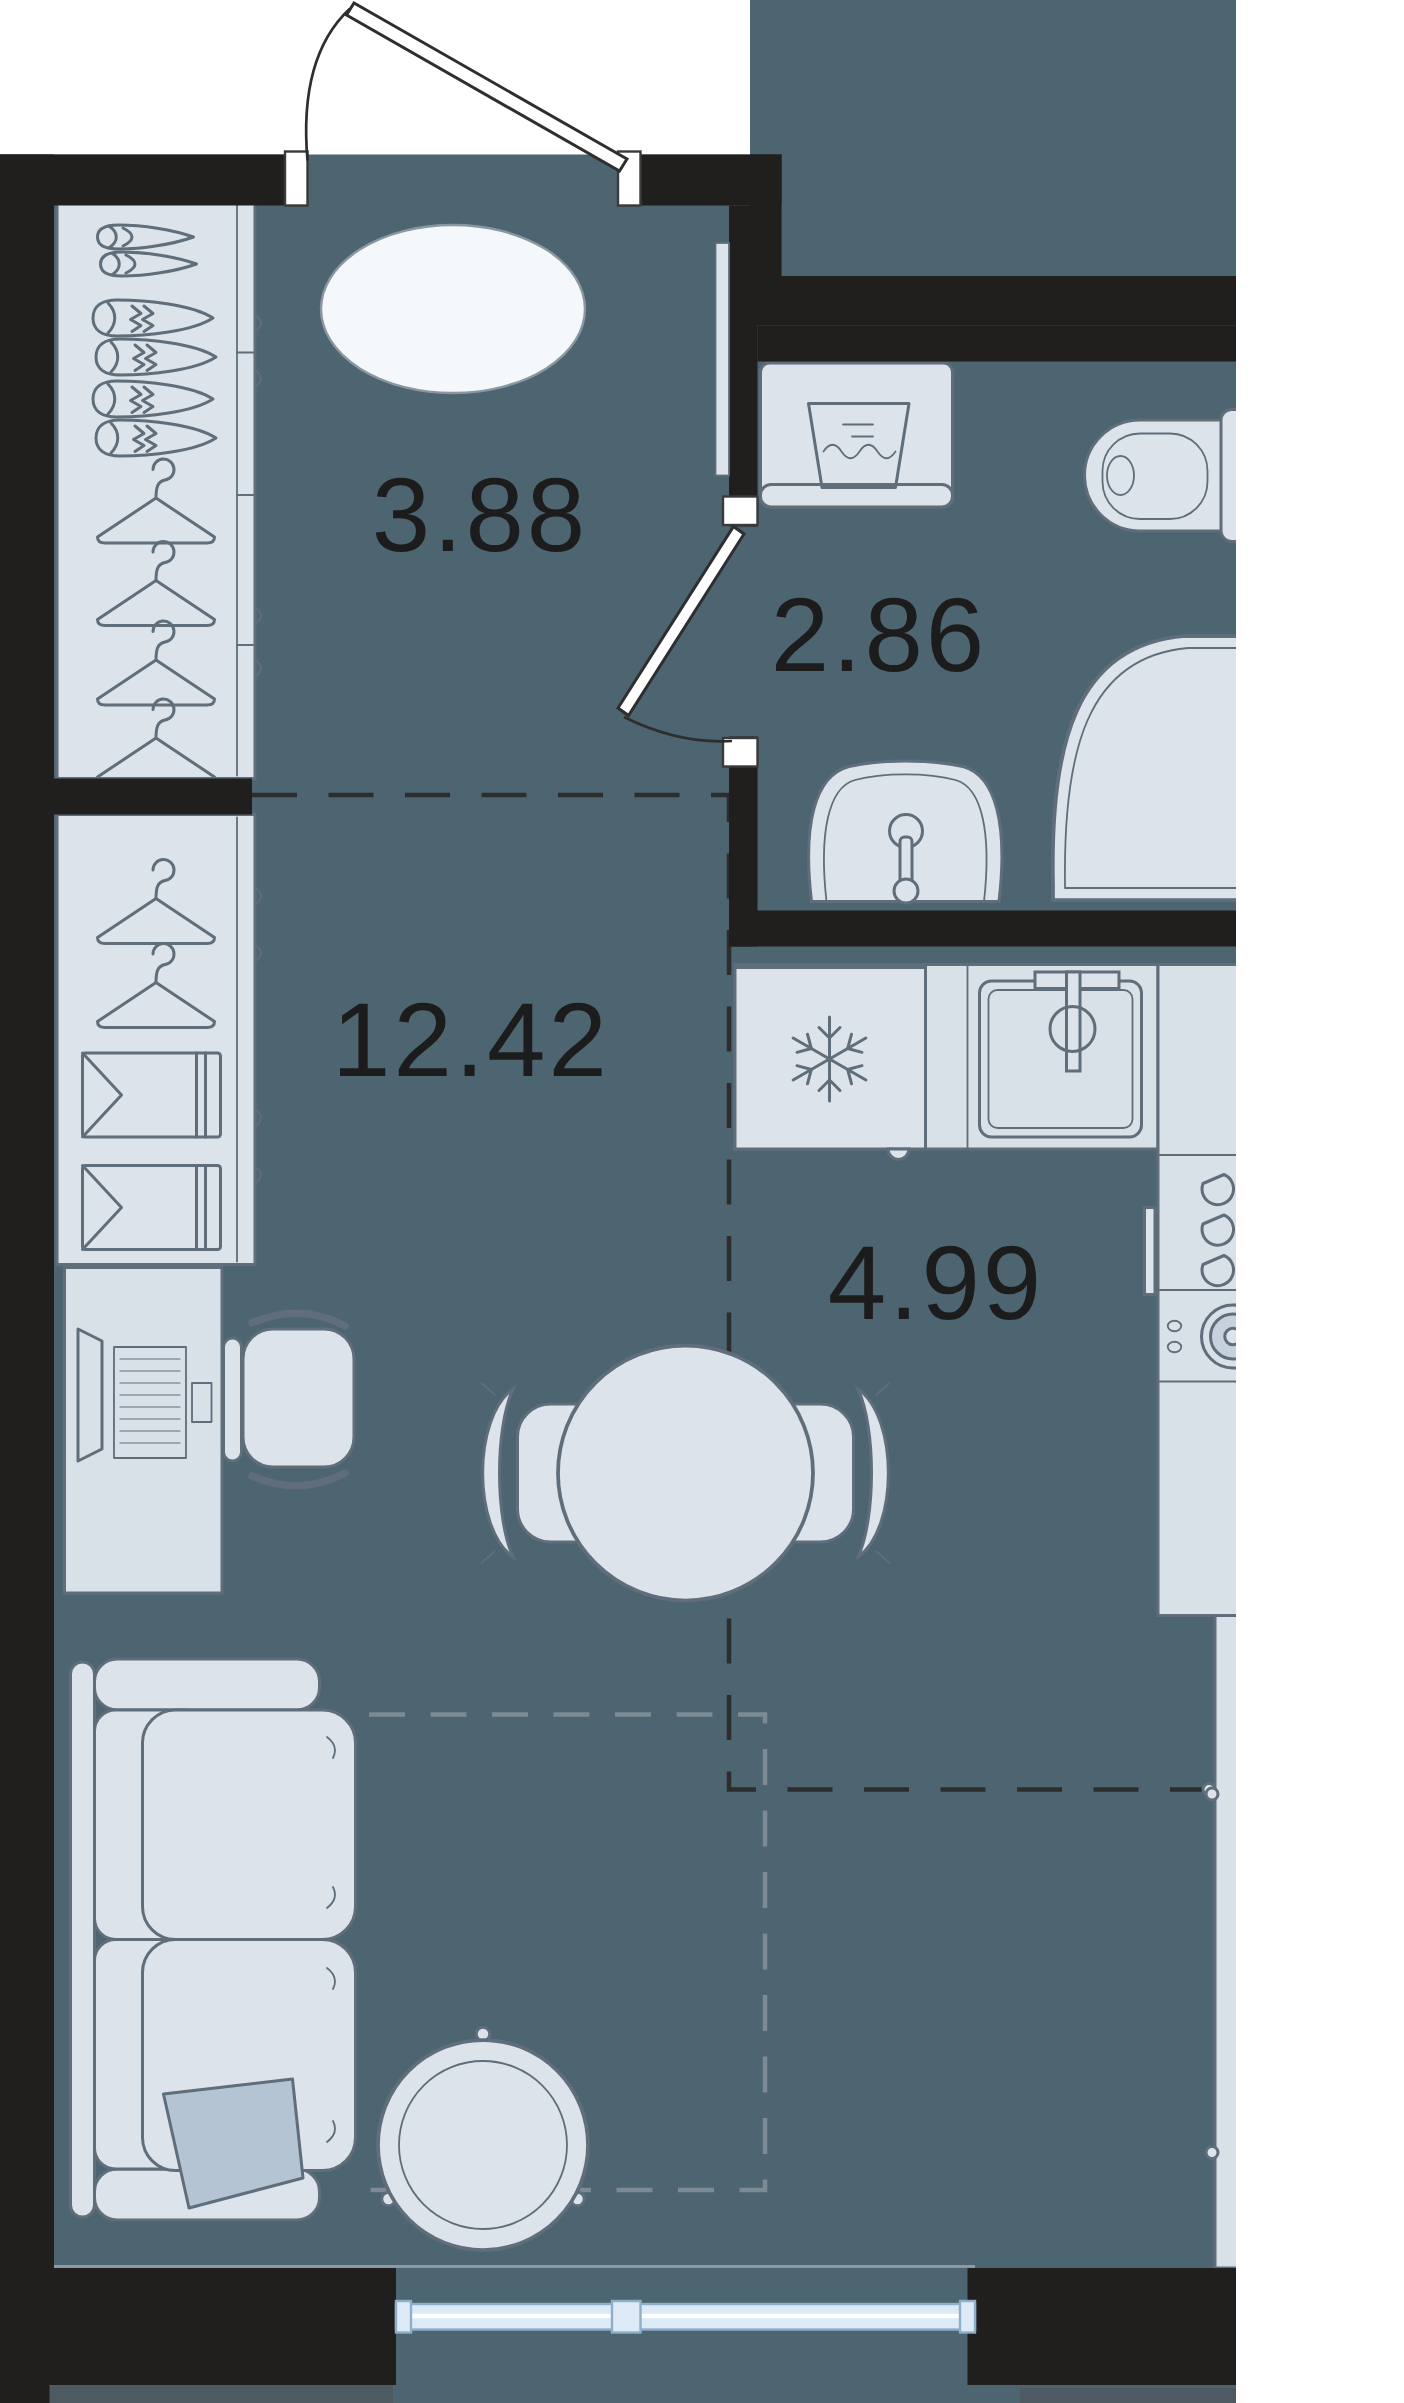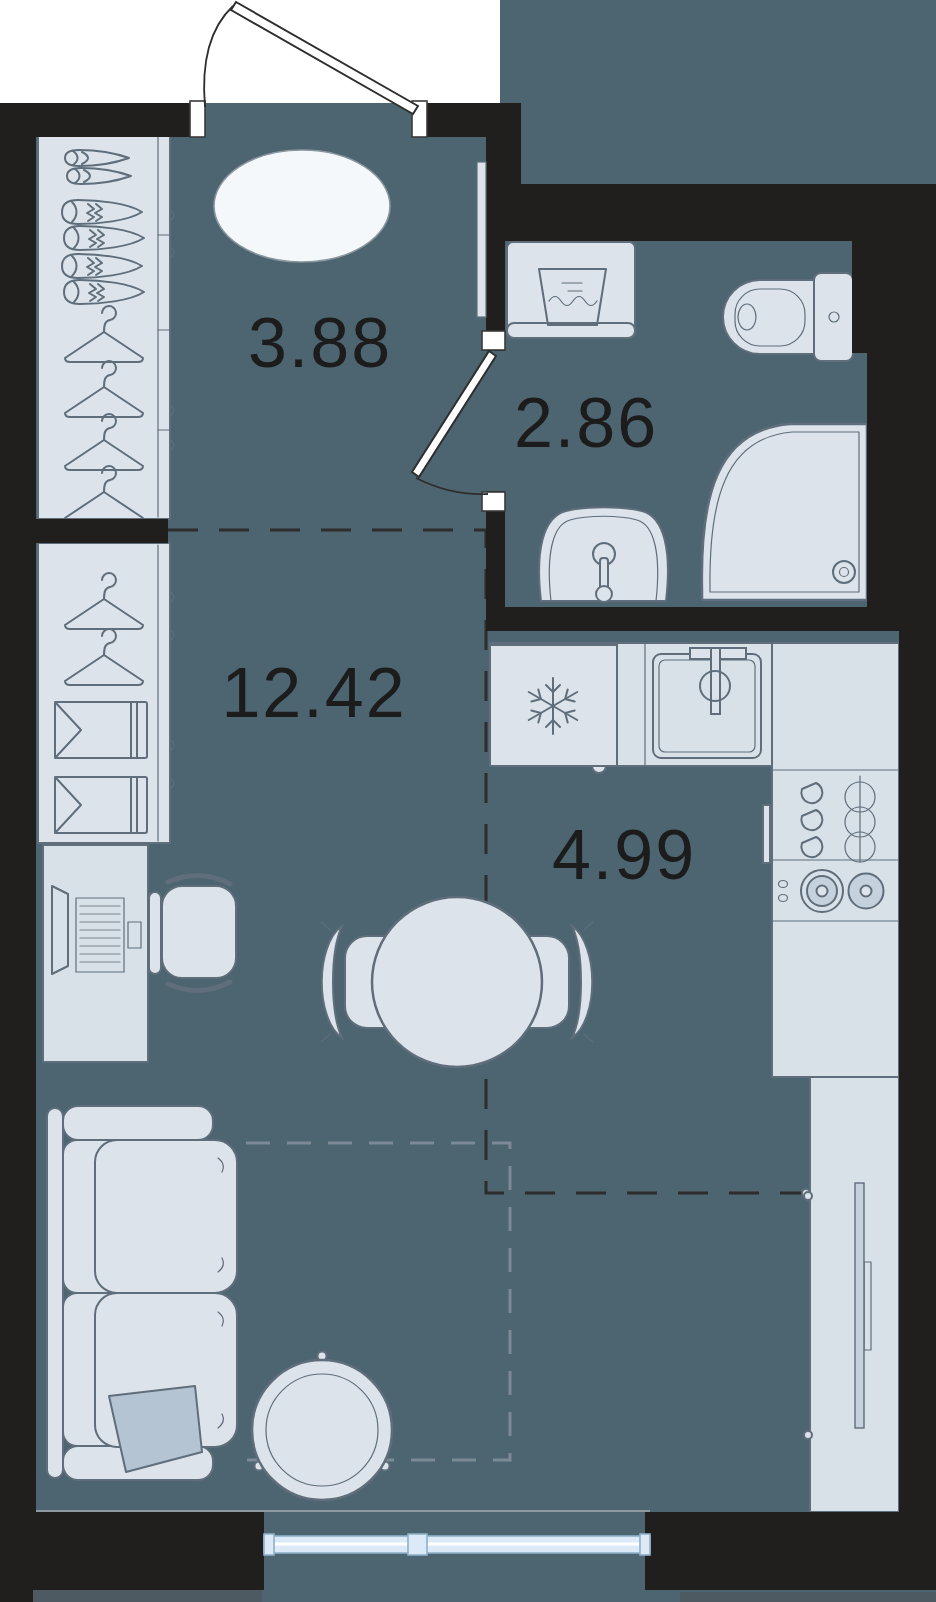--- a/index.html
+++ b/index.html
@@ -1,16 +1,16 @@
 <!DOCTYPE html>
 <html style="--c-floor: #4d6570; --c-exterior: #ffffff; --c-wall: #201f1e; --c-furniture_fill: #dce3eb; --c-furniture_dark: #c5d1dd; --c-counter: #d8e0e8; --c-furniture_stroke: #5f6e7a; --c-rug: #f5f8fa; --c-pillow: #b4c4d3; --c-window: #dceaf7; --c-window_frame: #8fafc9; --c-label: #1c1c1c; --c-dash_dark: #2d2d2d; --c-dash_light: #7b8a94; --c-plinth: #4e5a61;"><head>
 <meta charset="utf-8">
 <style>
   html,body{margin:0;padding:0;background:#ffffff;}
-  #canvas{position:relative;width:936px;height:1602px;background:#22c55e;overflow:hidden;
+  #canvas{position:relative;width:824px;height:1602px;background:#22c55e;overflow:hidden;
           font-family:"Liberation Sans",sans-serif;}
   svg{display:block}
   .w   {fill:var(--c-wall);}
   .f   {fill:var(--c-furniture_fill);stroke:var(--c-furniture_stroke);stroke-width:2;}
   .fd  {fill:var(--c-counter);stroke:var(--c-furniture_stroke);stroke-width:2;}
   .dk  {fill:var(--c-furniture_dark);stroke:var(--c-furniture_stroke);stroke-width:2;}
   .ln  {fill:none;stroke:var(--c-furniture_stroke);stroke-width:2;stroke-linecap:round;stroke-linejoin:round;}
   .ln1 {fill:none;stroke:var(--c-furniture_stroke);stroke-width:1.2;stroke-linecap:round;stroke-linejoin:round;}
   .door{fill:#ffffff;stroke:#2e2e2e;stroke-width:2;}
   .post{fill:#ffffff;stroke:#3a3a3a;stroke-width:1.6;}

